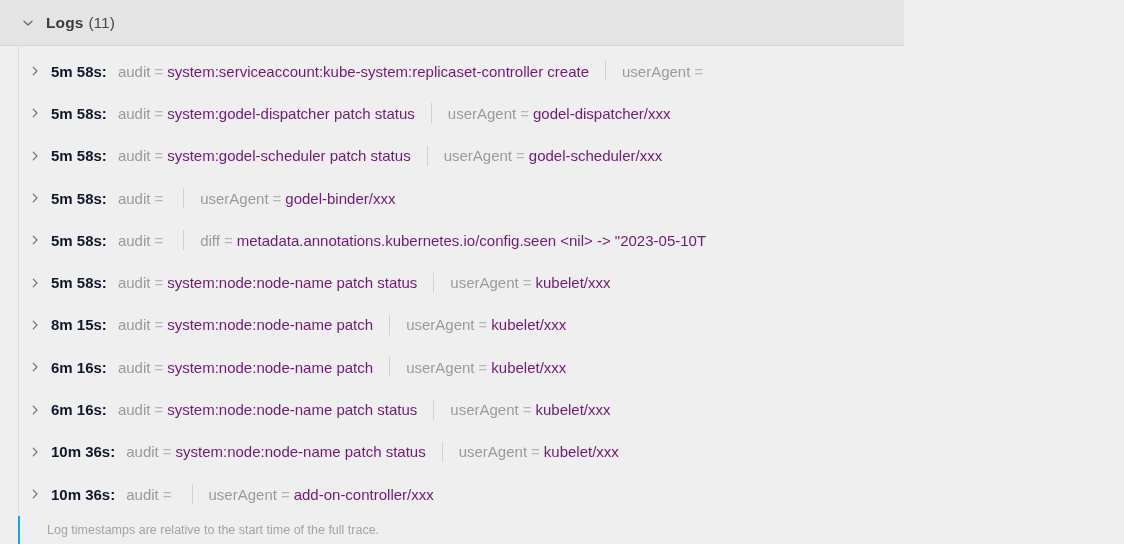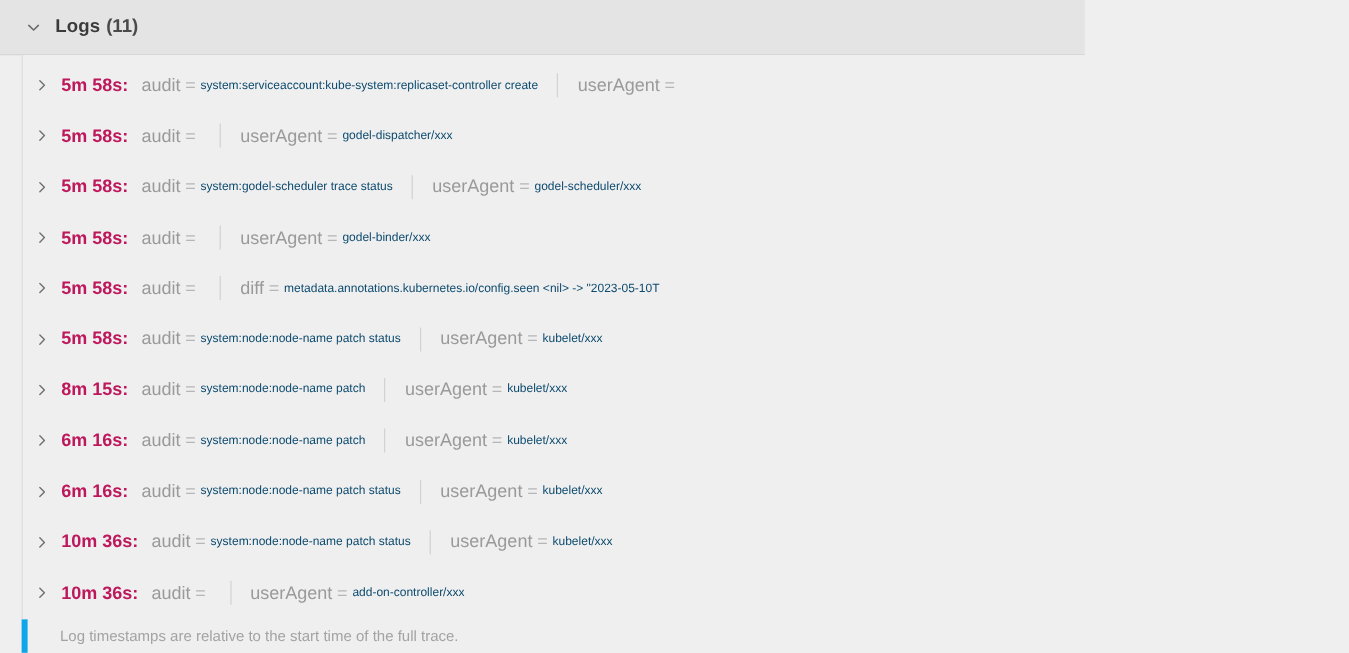--- a/index.html
+++ b/index.html
@@ -49,21 +49,21 @@
   }
   .chev-down svg { display: block; }
   .logs-title {
     font-size: 15.5px;
     font-weight: bold;
     color: #3b3b3b;
     letter-spacing: 0.1px;
   }
   .logs-count {
     font-size: 15.5px;
-    font-weight: bold;
+    font-weight: normal;
     color: #4a4a4a;
     margin-left: 5px;
   }
 
   
   .logs-body {
     flex: 1 1 auto;
     position: relative;
     background: #efefef;
     border-left: 1px solid #dcdcdc;
@@ -91,21 +91,21 @@
     flex: 0 0 auto;
     display: inline-flex;
     align-items: center;
     justify-content: center;
   }
   .chev-right svg { display: block; }
 
   .log-time {
     font-size: 15px;
     font-weight: bold;
-    color: #be185d;
+    color: #0f172a;
     margin-right: 11px;
     flex: 0 0 auto;
   }
 
   .kv-group {
     display: inline-flex;
     align-items: center;
     flex: 0 0 auto;
     white-space: nowrap;
   }
@@ -120,34 +120,34 @@
     font-size: 15px;
     color: #9a9a9a;
     text-align: center;
   }
   .kv-eq {
     font-size: 15px;
     color: #b6b6b6;
     margin: 0 4px;
   }
   .kv-val {
-    font-size: 10px;
-    color: #0c4a6e;
+    font-size: 15px;
+    color: #701a75;
   }
 
   
   .logs-footer {
     height: 28px;
     min-height: 28px;
     display: flex;
     align-items: center;
     padding-left: 27px;
     box-sizing: border-box;
     background: #efefef;
-    border-left: 5px solid #0ea5e9;
+    border-left: 2px solid #0ea5e9;
     margin-left: 18px;
   }
   .logs-footer-text {
     font-size: 12.5px;
     color: #a3a3a3;
   }
 </style>
 </head>
 <body>
 
@@ -185,39 +185,40 @@
       <div class="log-row">
         <span class="chev-right">
           <svg width="12" height="12" viewBox="0 0 12 12">
             <path d="M4.2 2.2 L8 6 L4.2 9.8" fill="none" stroke="#6f6f6f" stroke-width="1.15" stroke-linecap="round" stroke-linejoin="round"></path>
           </svg>
         </span>
         <span class="log-time">5m 58s:</span>
         <span class="kv-group">
           <span class="kv-key">audit</span>
           <span class="kv-eq">=</span>
+          <span class="kv-val">system:godel-dispatcher patch status</span>
         </span>
         <span class="kv-divider"></span>
         <span class="kv-group">
           <span class="kv-key">userAgent</span>
           <span class="kv-eq">=</span>
           <span class="kv-val">godel-dispatcher/xxx</span>
         </span>
       </div>
       <div class="log-row">
         <span class="chev-right">
           <svg width="12" height="12" viewBox="0 0 12 12">
             <path d="M4.2 2.2 L8 6 L4.2 9.8" fill="none" stroke="#6f6f6f" stroke-width="1.15" stroke-linecap="round" stroke-linejoin="round"></path>
           </svg>
         </span>
         <span class="log-time">5m 58s:</span>
         <span class="kv-group">
           <span class="kv-key">audit</span>
           <span class="kv-eq">=</span>
-          <span class="kv-val">system:godel-scheduler trace status</span>
+          <span class="kv-val">system:godel-scheduler patch status</span>
         </span>
         <span class="kv-divider"></span>
         <span class="kv-group">
           <span class="kv-key">userAgent</span>
           <span class="kv-eq">=</span>
           <span class="kv-val">godel-scheduler/xxx</span>
         </span>
       </div>
       <div class="log-row">
         <span class="chev-right">

